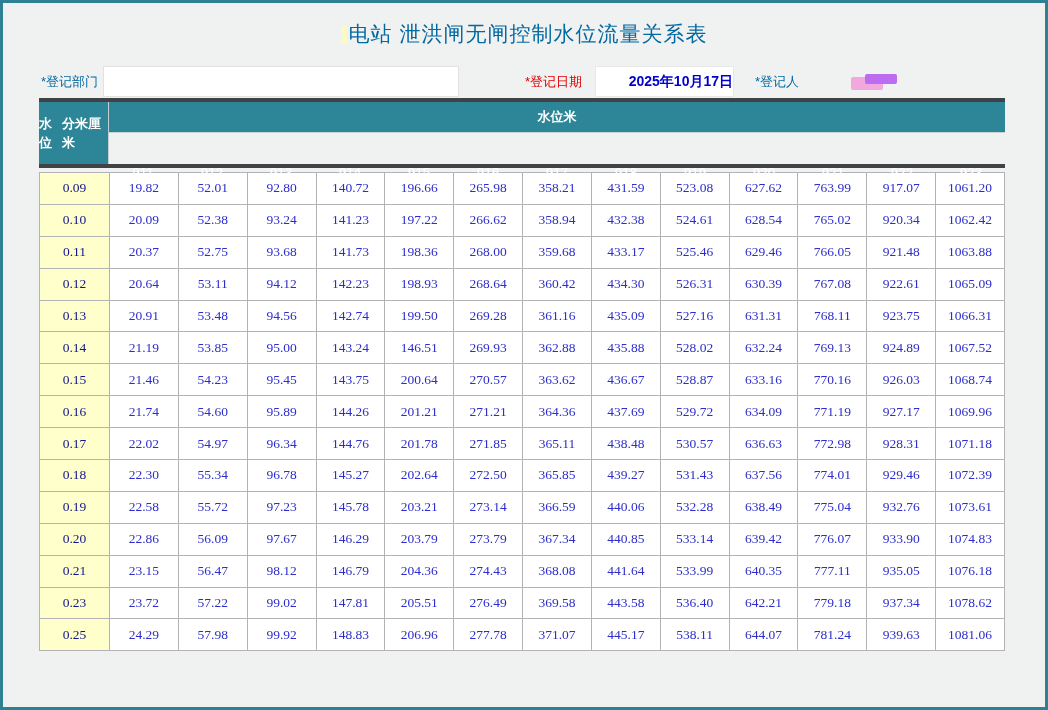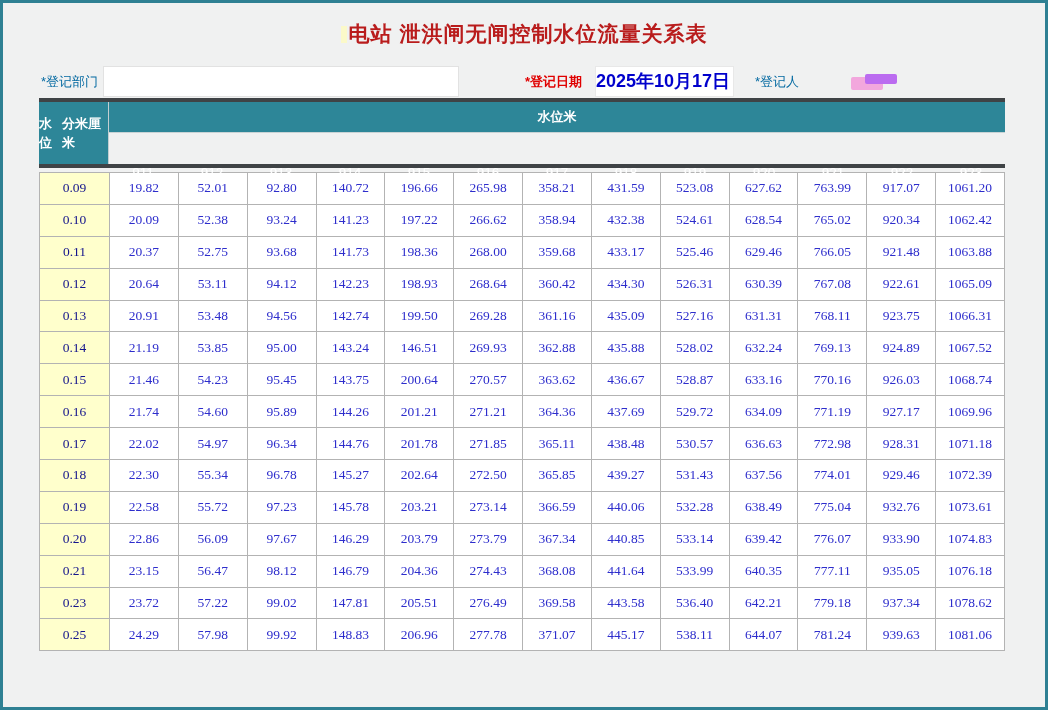--- a/index.html
+++ b/index.html
@@ -4,40 +4,40 @@
 <style>
   * { margin:0; padding:0; box-sizing:border-box; }
   html,body { width:1048px; height:710px; }
   body { font-family:"Liberation Sans", sans-serif; }
   .window {
     position:relative; width:1048px; height:710px;
     background:#f0f1f1; border:3px solid #2e8093; overflow:hidden;
   }
   .page-title {
     position:absolute; top:17px; left:0; width:100%; text-align:center;
-    font-size:21px; font-weight:bold; color:#b91c1c; letter-spacing:1px;
+    font-size:21px; font-weight:normal; color:#0369a1; letter-spacing:1px;
   }
   .title-mark {
     display:inline-block; width:6px; height:17px; background:#fbf9c9;
     vertical-align:-2px; margin-right:2px;
   }
   .form-row { position:absolute; top:63px; left:0; width:100%; height:31px; }
   .form-label { position:absolute; top:7px; font-size:13px; color:#0369a1; }
   .lbl-dept { left:38px; }
-  .lbl-date { left:522px; color:#e00000; font-weight:bold; }
+  .lbl-date { left:522px; color:#e00000; font-weight:normal; }
   .lbl-reg  { left:752px; }
   .dept-input {
     position:absolute; left:100px; top:0; width:356px; height:31px;
     background:#ffffff; border:1px solid #e2e2e2;
   }
   .date-field {
     position:absolute; left:592px; top:0; width:139px; height:31px;
     background:#ffffff; border:1px solid #e8e8e8;
-    color:#0000cc; font-size:18px; font-weight:bold;
-    text-align:left; line-height:29px;
+    color:#0000cc; font-size:14px; font-weight:bold;
+    text-align:right; line-height:29px;
   }
   .scribble { position:absolute; top:70px; left:848px; width:50px; height:20px; }
   .scribble .pink   { position:absolute; left:0;  top:4px; width:32px; height:13px; background:#f2a7dd; border-radius:2px; }
   .scribble .purple { position:absolute; left:14px; top:1px; width:32px; height:10px; background:#bb6cf0; border-radius:2px; }
 
   .table-wrap { position:absolute; left:36px; top:95px; width:966px; }
   .dark-bar { width:100%; height:4px; background:#3f4346; }
   .hdr { display:flex; width:100%; }
   .corner {
     width:70px; background:#2d8698; color:#ffffff; font-weight:bold;

